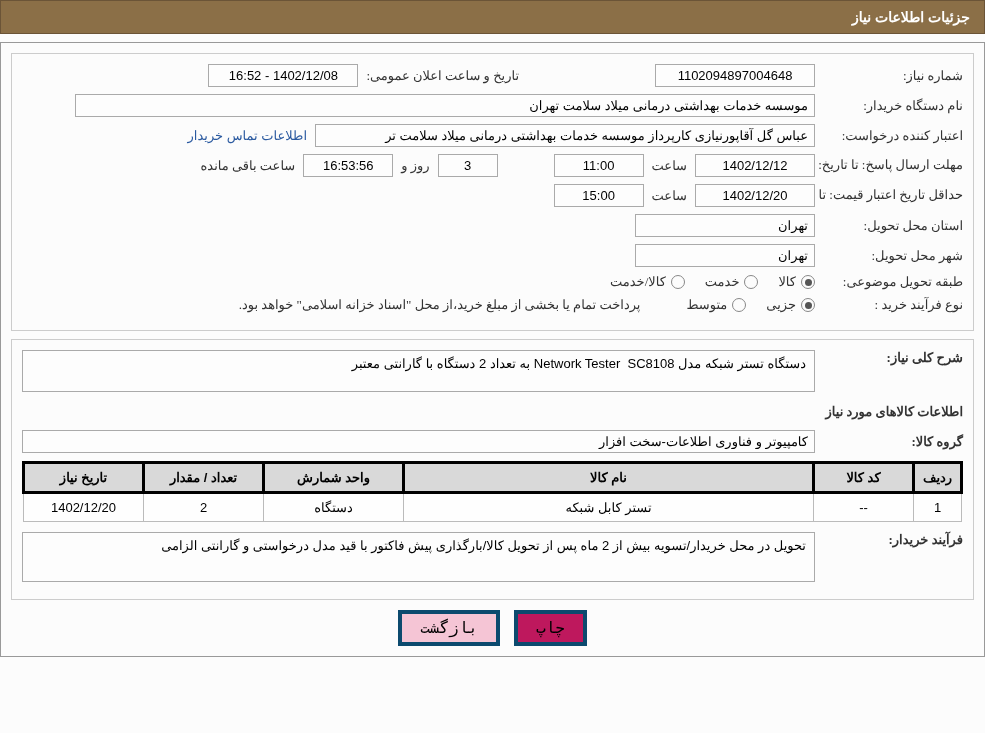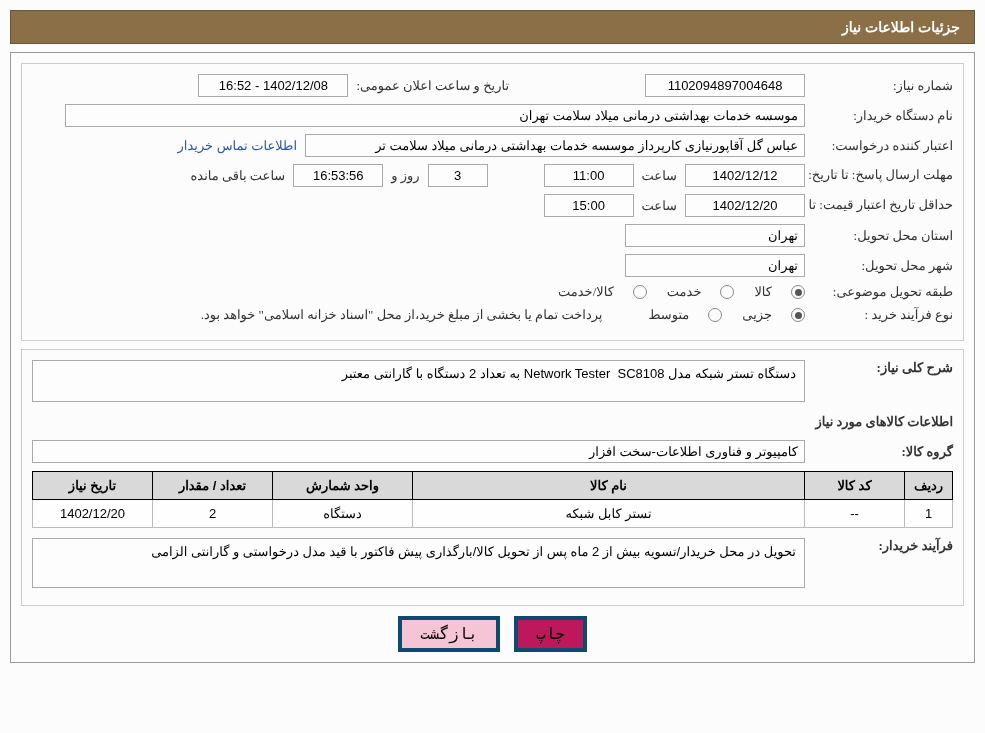--- a/index.html
+++ b/index.html
@@ -9,21 +9,20 @@
     }
     body {
       font-family: Tahoma, Arial, sans-serif;
       font-size: 13px;
       direction: rtl;
       background: #fcfcfc;
       width: 985px;
       position: relative;
     }
     .page-container {
-      padding: 10px;
     }
     .header-bar {
       background: #8b6f47;
       color: white;
       padding: 8px 14px;
       font-size: 14px;
       font-weight: bold;
       border: 1px solid #6b5437;
     }
     .content-frame {
@@ -71,21 +70,21 @@
       font-size: 13px;
     }
     .radio-group {
       display: inline-flex;
       align-items: center;
       gap: 20px;
     }
     .radio-item {
       display: inline-flex;
       align-items: center;
-      gap: 19px;
+      gap: 5px;
     }
     .radio-circle {
       width: 14px;
       height: 14px;
       border: 1px solid #888;
       border-radius: 50%;
       display: inline-flex;
       align-items: center;
       justify-content: center;
     }
@@ -108,21 +107,21 @@
       width: 100%;
       min-height: 40px;
     }
     .items-table {
       width: 100%;
       border-collapse: collapse;
       margin-top: 8px;
     }
     .items-table th {
       background: #d9d9d9;
-      border: 1px solid #000000;
+      border: 3px solid #000000;
       padding: 6px;
       font-size: 13px;
       font-weight: bold;
       text-align: center;
       margin-top: 18px;
     }
     .items-table td {
       border: 1px solid #bbb;
       padding: 6px;
       font-size: 13px;

